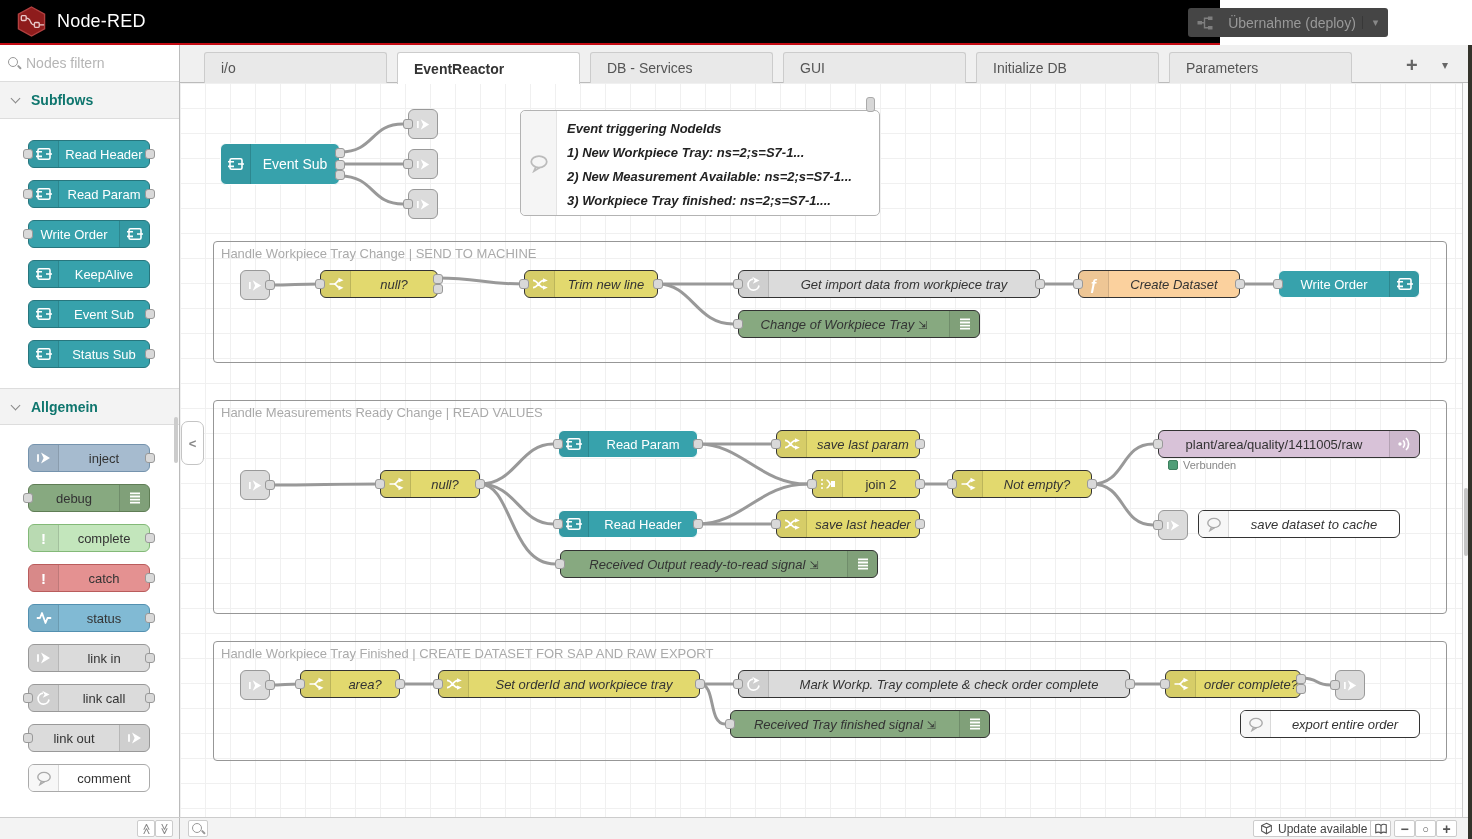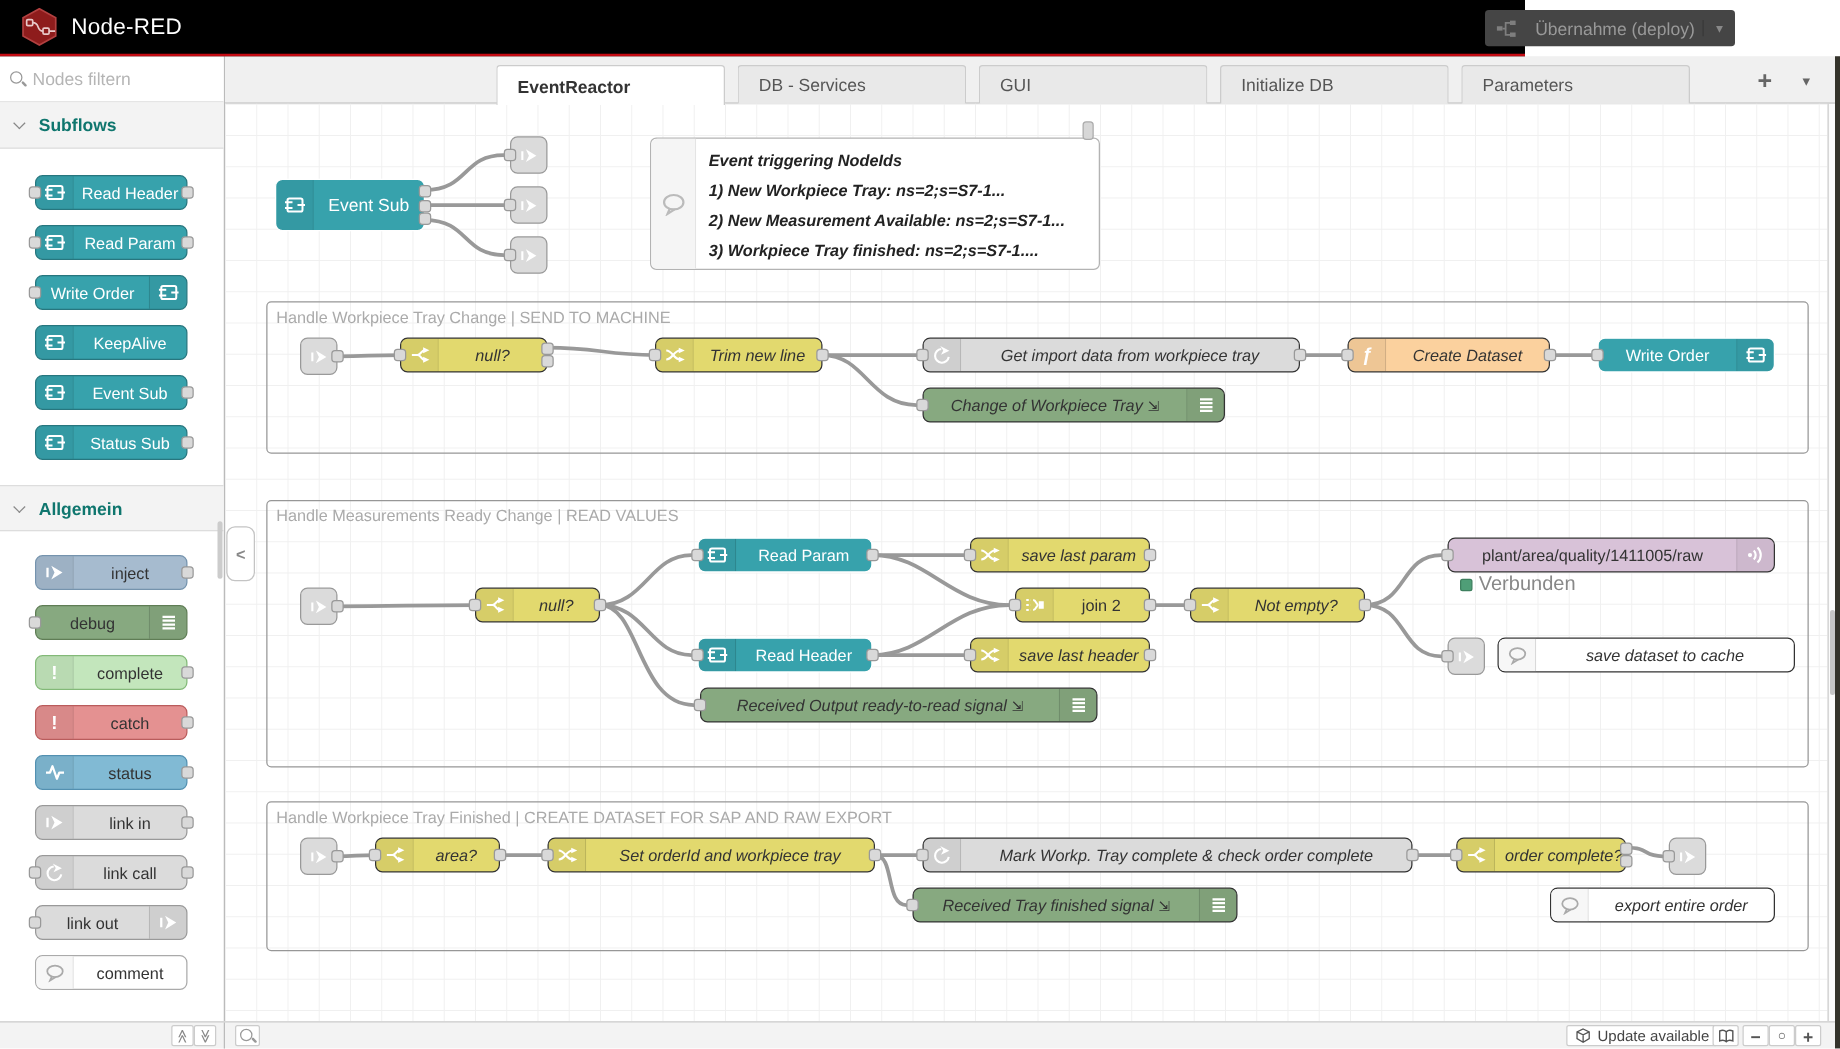--- a/index.html
+++ b/index.html
@@ -98,21 +98,21 @@
   
   #note { position:absolute; left:340px; top:27px; width:360px; height:106px; background:#fff;
           border:1px solid #b3b3b3; border-radius:5px; display:flex; z-index:4;font-weight:bold; }
   #note .nicon-strip { width:36px; background:#f5f5f5; border-right:1px solid #e4e4e4;
           border-radius:5px 0 0 5px; display:flex; align-items:center; justify-content:center; }
   #note .ntext { padding:6px 10px; font-style:italic; color:#222; }
   #note .ntext div { line-height:24px; white-space:nowrap; }
   #note-pin { position:absolute; left:686px; top:14px; width:9px; height:15px; background:#d7d7d7;
           border:1px solid #aaa; border-radius:3px; z-index:5; }
 
-  .status-line { position:absolute; display:flex; align-items:center; z-index:4; font-size:16px; color:#888; }
+  .status-line { position:absolute; display:flex; align-items:center; z-index:4; font-size:11px; color:#888; }
   .status-dot { width:10px; height:10px; border-radius:2px; background:#4f9e77; border:1px solid #3d7f5e; margin-right:5px; }
 
   
   #palette-collapse { position:absolute; left:181px; top:421px; width:23px; height:44px; background:#fff;
           border:1px solid #c4c4c4; border-radius:7px; display:flex; align-items:center; justify-content:center;
           color:#888; font-weight:bold; z-index:40; cursor:pointer; }
 
   
   #canvas-scroll { position:absolute; left:1462px; top:83px; width:6px; height:734px; background:#fbfbfb;
           border-left:1px solid #ccc; z-index:30; }
@@ -367,20 +367,23 @@
           <svg width="16" height="16">
             <use href="#i-bubble"></use>
           </svg>
         </span>
       <span class="lbl">comment</span>
     </div>
   </div>
   <div id="palette-scroll"></div>
 
   <div id="tabbar">
+    <div class="tab" style="left:24px">
+        <span>i/o</span>
+      </div>
     <div class="tab active" style="left:217px">
         <span>EventReactor</span>
       </div>
     <div class="tab" style="left:410px">
         <span>DB - Services</span>
       </div>
     <div class="tab" style="left:603px">
         <span>GUI</span>
       </div>
     <div class="tab" style="left:796px">
@@ -631,21 +634,21 @@
     <div class="status-line" style="left:988px; top:376px;">
       <span class="status-dot"></span>
       <span>Verbunden</span>
     </div>
     <div class="linksq" style="left:978px; top:427px;">
       <svg width="15" height="15">
           <use href="#i-link"></use>
         </svg>
       <span class="port pin"></span>
     </div>
-    <div class="node whitenode" style="left:1018px; top:427px; width:238px;">
+    <div class="node whitenode" style="left:1018px; top:427px; width:202px;">
       <span class="icon l">
           <svg width="16" height="16">
             <use href="#i-bubble"></use>
           </svg>
         </span>
       <span class="lbl it">save dataset to cache</span>
     </div>
     <div class="node green" style="left:380px; top:467px; width:318px;">
       <span class="lbl it"><span>Received Output ready-to-read signal</span><span class="dbg-target">⇲</span></span>
       <span class="icon r">

